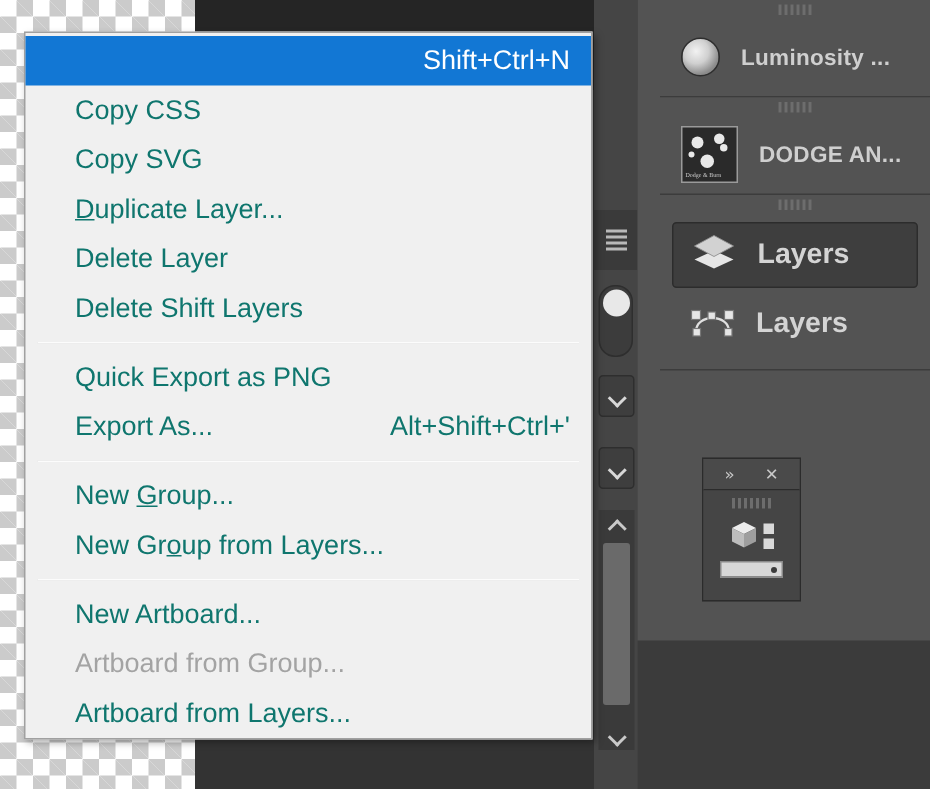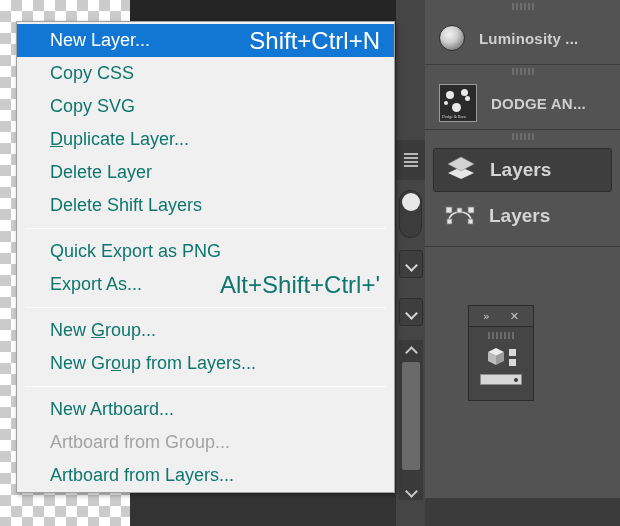--- a/index.html
+++ b/index.html
@@ -154,23 +154,24 @@
     left: 3px; top: 22px;
     width: 18px; height: 108px;
     background: #6a6a6a;
     border-radius: 2px;
   }
 
   
   .dock {
     position: absolute;
     right: 0; top: 0;
-    width: 195px; height: 498px;
+    width: 195px; height: 427px;
     background: #535353;
     z-index: 2;
+    padding-left: 15px;
   }
   .dock-section {
     position: relative;
     border-bottom: 1px solid #3c3c3c;
     background: #535353;
   }
   .grip {
     height: 12px;
     display: flex;
     align-items: center;
@@ -342,21 +343,21 @@
   }
   .mi.selected {
     background: #1277d4;
     color: #ffffff;
   }
   .mi.disabled { color: #a3a3a3; }
   .mi .label { flex: 0 0 auto; }
   .mi .accel {
     margin-left: auto;
     padding-left: 24px;
-    font-size: 24px;
+    font-size: 18px;
     text-align: center;
   }
   .mi .acc-u { text-decoration: underline; }
   .sep {
     height: 1px;
     margin: 6px 8px 6px 8px;
     background: #cdcdcd;
     border-bottom: 1px solid #fcfcfc;
   }
 </style>
@@ -516,21 +517,20 @@
           <span class="sq"></span>
           <span class="sq"></span>
         </span>
       </div>
       <div class="mini-bar"></div>
     </div>
   </div>
 
   <div class="menu" id="context-menu">
       <div class="mi selected">
-        <span class="label">New Layer...</span>
         <span class="accel">Shift+Ctrl+N</span>
       </div>
       <div class="mi">
         <span class="label">Copy CSS</span>
       </div>
       <div class="mi">
         <span class="label">Copy SVG</span>
       </div>
       <div class="mi">
         <span class="label"><span class="acc-u">D</span>uplicate Layer...</span>

